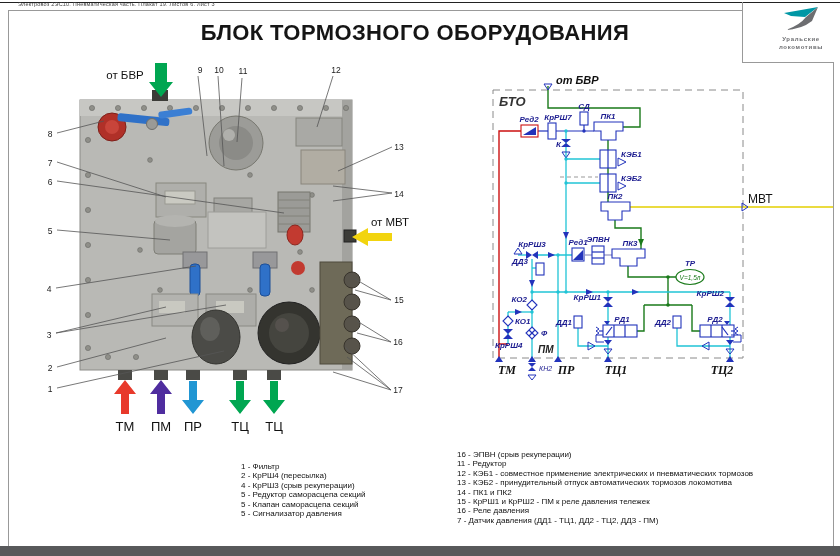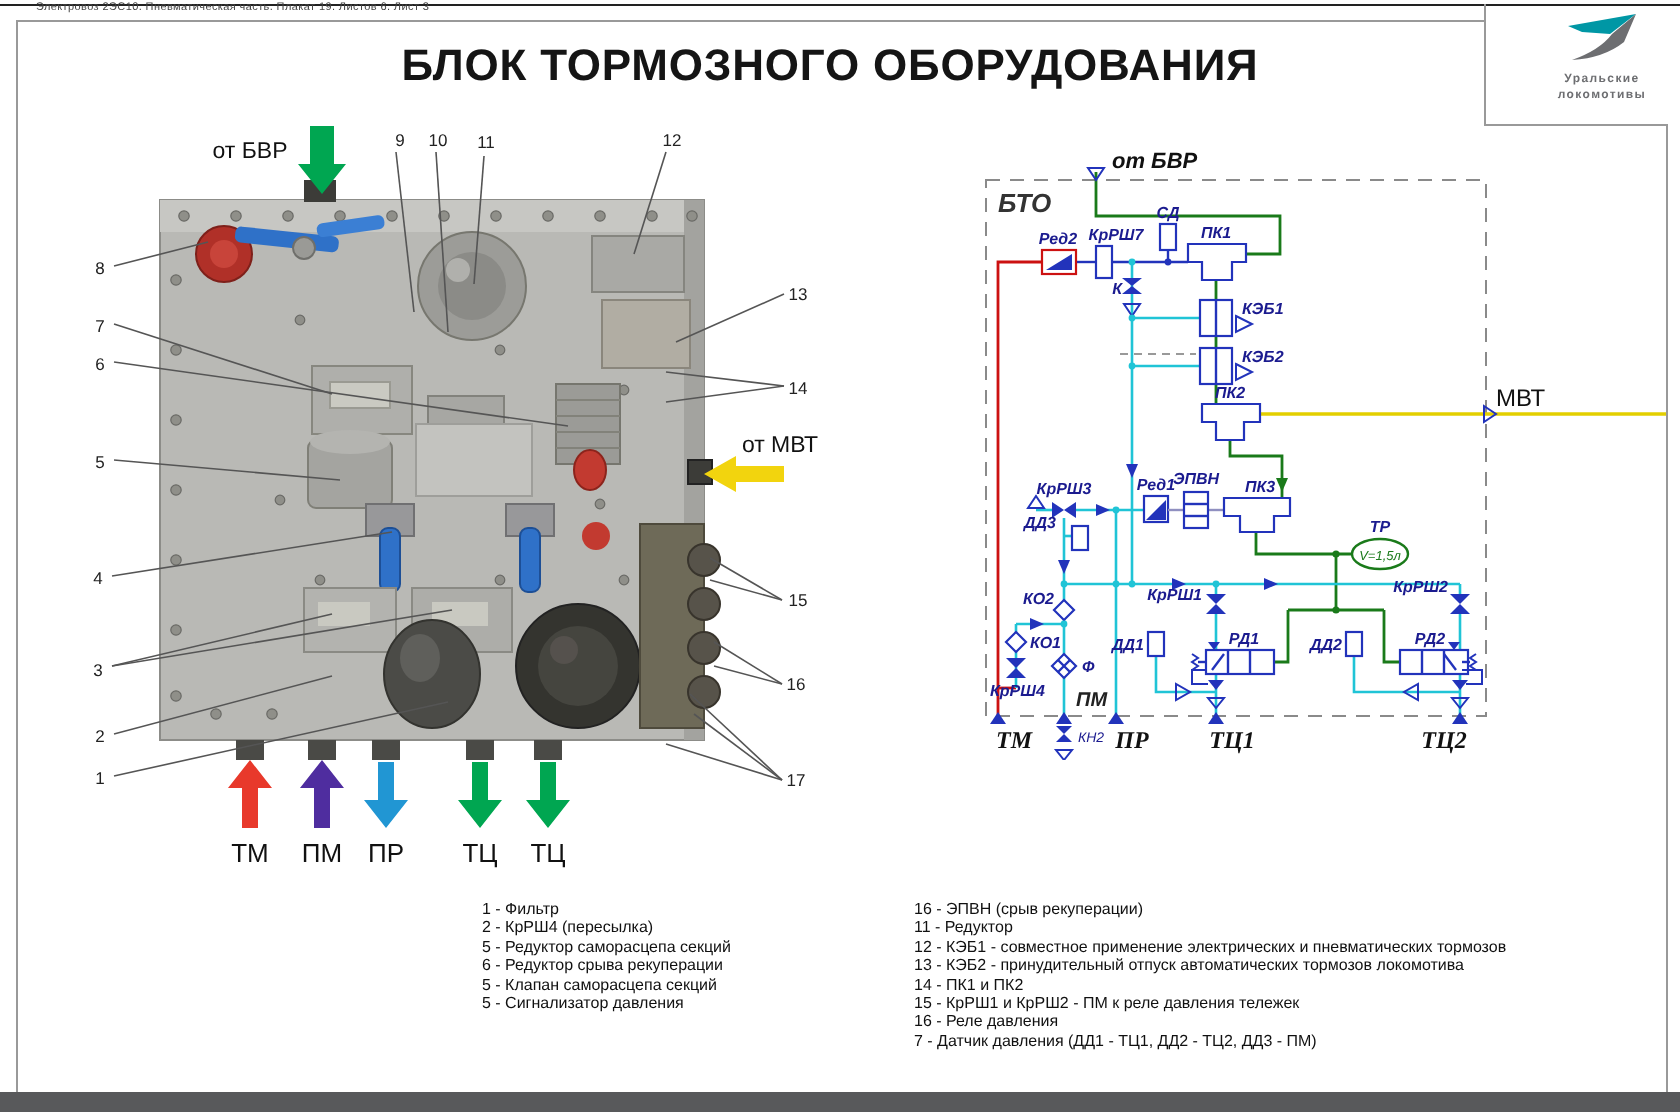--- a/index.html
+++ b/index.html
@@ -10,21 +10,21 @@
   .rule-top{left:0;top:2px;width:840px;border-top:1.5px solid #222;}
   .rule-head{left:8px;top:10px;width:734px;border-top:1px solid #999;}
   .border-left{left:8px;top:10px;height:536px;border-left:1px solid #999;}
   .border-right{left:833px;top:62px;height:484px;border-left:1px solid #999;}
   .logo-left{left:742px;top:2px;height:60px;border-left:1px solid #999;}
   .logo-bottom{left:742px;top:62px;width:92px;border-top:1px solid #999;}
   .title{left:105px;top:20px;width:620px;text-align:center;font-size:22px;font-weight:700;
          color:#151515;letter-spacing:.4px;}
   .footer-bar{left:0;top:546px;width:840px;height:10px;background:#58595b;}
   .legend{top:450px;font-size:8px;color:#111;line-height:9.4px;white-space:nowrap;}
-  .legend-left{left:241px;width:214px;}
+  .legend-left{left:241px;width:214px;margin-top:12px;}
   .legend-right{left:457px;width:310px;}
   .logo-text{font-weight:bold;fill:#6d6e71;font-size:6px;letter-spacing:.7px;}
   
   .sb{stroke:#2233bb;fill:none;stroke-width:1.2px;}
   .sc{stroke:#20c4d6;fill:none;stroke-width:1.3px;}
   .sg{stroke:#1a7a1a;fill:none;stroke-width:1.4px;}
   .sr{stroke:#cc1111;fill:none;stroke-width:1.4px;}
   .sy{stroke:#e3cf00;fill:none;stroke-width:1.7px;}
   .fb{fill:#2233bb;stroke:none;}
   .fg{fill:#1a7a1a;stroke:none;}
@@ -461,22 +461,22 @@
       <text class="port" x="507" y="374" text-anchor="middle">ТМ</text>
       <text class="port" x="566" y="374" text-anchor="middle">ПР</text>
       <text class="port" x="616" y="374" text-anchor="middle">ТЦ1</text>
       <text class="port" x="722" y="374" text-anchor="middle">ТЦ2</text>
     </g>
   </svg>
 
   <div class="abs legend legend-left">
     <div>1 - Фильтр</div>
     <div>2 - КрРШ4 (пересылка)</div>
+    <div>4 - КрРШ3 (срыв рекуперации)</div>
     <div>5 - Редуктор саморасцепа секций</div>
-    <div>6 - Редуктор срыва рекуперации</div>
     <div>5 - Клапан саморасцепа секций</div>
     <div>5 - Сигнализатор давления</div>
   </div>
   <div class="abs legend legend-right">
     <div>16 - ЭПВН (срыв рекуперации)</div>
     <div>11 - Редуктор</div>
     <div>12 - КЭБ1 - совместное применение электрических и пневматических тормозов</div>
     <div>13 - КЭБ2 - принудительный отпуск автоматических тормозов локомотива</div>
     <div>14 - ПК1 и ПК2</div>
     <div>15 - КрРШ1 и КрРШ2 - ПМ к реле давления тележек</div>

